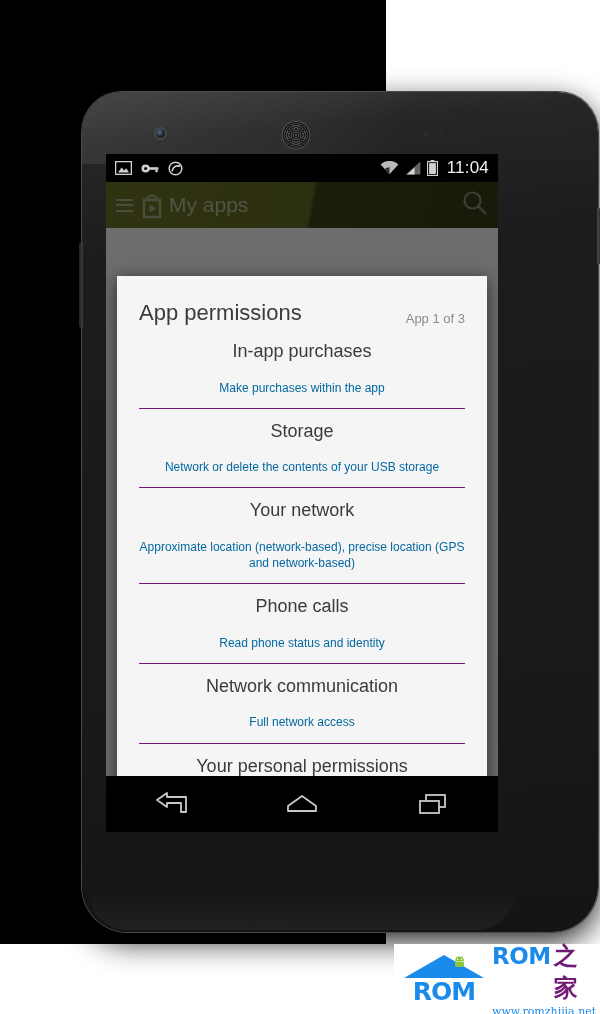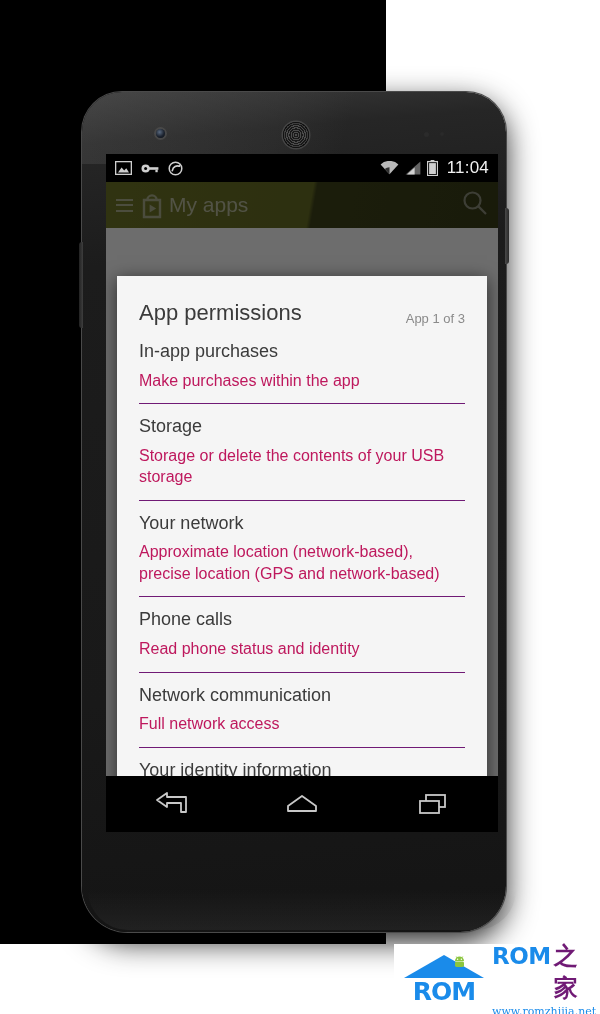--- a/index.html
+++ b/index.html
@@ -21,21 +21,21 @@
     background:#ffffff;
   }
   .bg-bottom-white {
     position:absolute; left:0; top:944px; width:600px; height:70px;
     background:#ffffff;
   }
 
   
   .device {
     position:absolute; left:82px; top:92px;
-    width:424px; height:840px;
+    width:516px; height:840px;
     background:linear-gradient(175deg,#3a3a3a 0%, #262626 6%, #1c1c1c 20%, #191919 70%, #141414 100%);
     border-radius:40px 40px 46px 46px;
     box-shadow:0 0 0 1px #4a4a4a, 0 10px 30px rgba(0,0,0,.85);
   }
   .device-inner-gloss {
     position:absolute; left:0; top:0; width:100%; height:72px;
     background:linear-gradient(105deg, rgba(120,120,120,.22) 0%, rgba(90,90,90,.14) 45%, rgba(20,20,20,0) 62%);
     border-radius:40px 40px 0 0;
     pointer-events:none;
   }
@@ -135,28 +135,28 @@
     box-shadow:0 3px 16px rgba(0,0,0,.6);
   }
   .dlg-head {
     display:flex; align-items:flex-end; padding:24px 22px 10px 22px;
   }
   .dlg-title { font-size:22px; color:#3b3b3b; font-weight:400; }
   .dlg-counter { margin-left:auto; font-size:13px; color:#8a8a8a; }
   .dlg-sub { padding:8px 22px 12px 22px; font-size:13.5px; color:#7c7c7c; }
   .dlg-sub b { color:#4a4a4a; font-weight:bold; }
 
-  .perm-list { padding:0 22px; }
+  .perm-list { padding:0 22px;text-align:center; }
   .perm {
     padding:11px 0 12px 0;
     border-top:1px solid #701a75;
   }
   .perm:first-child { border-top:none; padding-top:4px; }
   .perm-title { font-size:18px; color:#3b3b3b; line-height:1.25; }
-  .perm-desc { font-size:16px; color:#be185d; line-height:1.35; margin-top:7px; }
+  .perm-desc { font-size:12px; color:#0369a1; line-height:1.35; margin-top:17px; }
 
   .dlg-buttons {
     display:flex; align-items:center; gap:10px;
     padding:14px 22px 18px 22px; margin-top:6px;
   }
   .btn {
     font-size:13px; font-weight:bold; letter-spacing:.6px;
     text-align:center; cursor:pointer; user-select:none;
   }
   .btn-skip {
@@ -300,36 +300,36 @@
         </div>
 
 
         <div class="perm-list">
           <div class="perm">
             <div class="perm-title">In-app purchases</div>
             <div class="perm-desc">Make purchases within the app</div>
           </div>
           <div class="perm">
             <div class="perm-title">Storage</div>
-            <div class="perm-desc">Storage or delete the contents of your USB storage</div>
+            <div class="perm-desc">Network or delete the contents of your USB storage</div>
           </div>
           <div class="perm">
             <div class="perm-title">Your network</div>
             <div class="perm-desc">Approximate location (network-based), precise location (GPS and network-based)</div>
           </div>
           <div class="perm">
             <div class="perm-title">Phone calls</div>
             <div class="perm-desc">Read phone status and identity</div>
           </div>
           <div class="perm">
             <div class="perm-title">Network communication</div>
             <div class="perm-desc">Full network access</div>
           </div>
           <div class="perm">
-            <div class="perm-title">Your identity information</div>
+            <div class="perm-title">Your personal permissions</div>
           </div>
         </div>
 
         <div class="dlg-buttons">
           <div class="btn btn-skip">SKIP</div>
           <div class="btn btn-accept" id="acceptBtn" style="background: rgb(164, 198, 57);">ACCEPT</div>
         </div>
       </div>
 
       <div class="navbar">

